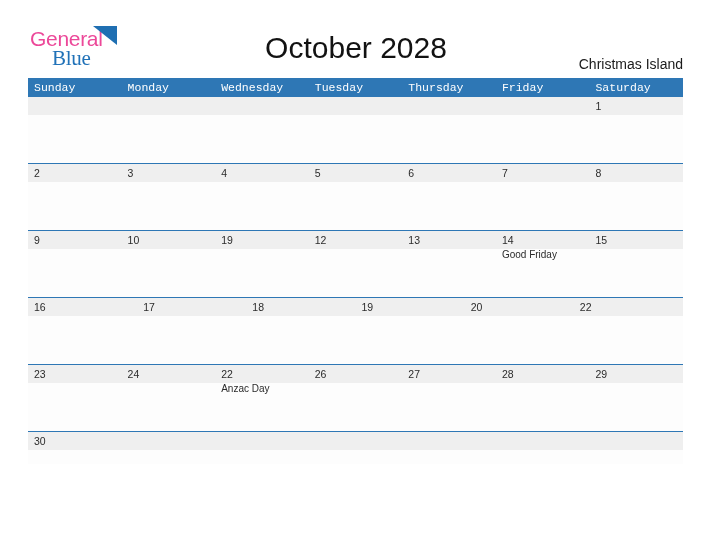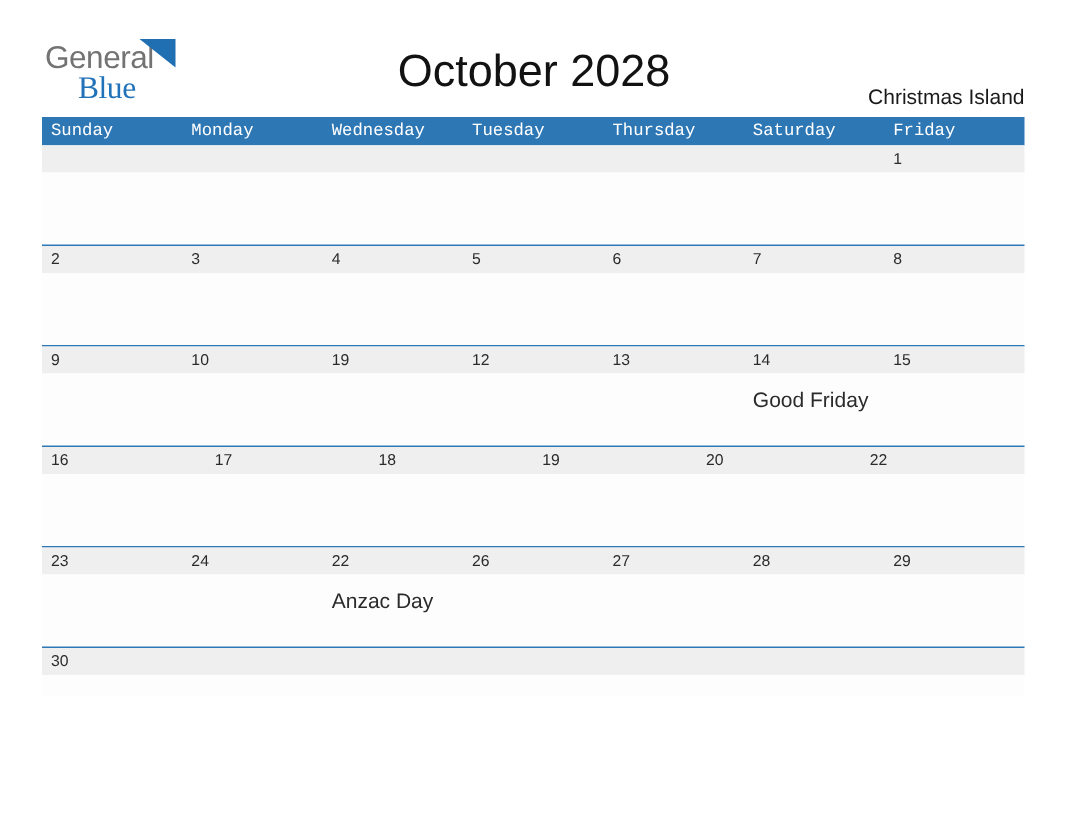--- a/index.html
+++ b/index.html
@@ -22,21 +22,21 @@
 
   .logo {
     position: absolute;
     left: 30px;
     top: 28px;
     width: 92px;
     height: 40px;
   }
   .logo-general {
     font-size: 21px;
-    color: #737373;
+    color: #ec4899;
     letter-spacing: -0.3px;
     line-height: 21px;
     display: block;
     font-family: "Liberation Sans", sans-serif;
   }
   .logo-blue {
     font-size: 21px;
     color: #2172B8;
     letter-spacing: -0.3px;
     line-height: 20px;
@@ -115,24 +115,24 @@
     padding-left: 6px;
   }
 
   .day-events {
     display: flex;
     min-height: 48px;
     background: #FDFDFD;
   }
   .day-event {
     flex: 1 1 0;
-    font-size: 14px;
+    font-size: 10px;
     color: #2B2B2B;
     padding-left: 6px;
-    padding-top: 11px;
+    padding-top: 0;
     line-height: 12px;
   }
 
   .week-row.last .day-events { min-height: 14px; }
 </style>
 </head>
 <body>
 
 <div class="header">
 
@@ -153,22 +153,22 @@
 </div>
 
 <div class="calendar">
 
   <div class="weekday-row">
     <div class="weekday-cell">Sunday</div>
     <div class="weekday-cell">Monday</div>
     <div class="weekday-cell">Wednesday</div>
     <div class="weekday-cell">Tuesday</div>
     <div class="weekday-cell">Thursday</div>
+    <div class="weekday-cell">Friday</div>
     <div class="weekday-cell">Saturday</div>
-    <div class="weekday-cell">Friday</div>
   </div>
 
   <div class="week-row first">
     <div class="day-numbers">
       <div class="day-num"></div>
       <div class="day-num"></div>
       <div class="day-num"></div>
       <div class="day-num"></div>
       <div class="day-num"></div>
       <div class="day-num"></div>

